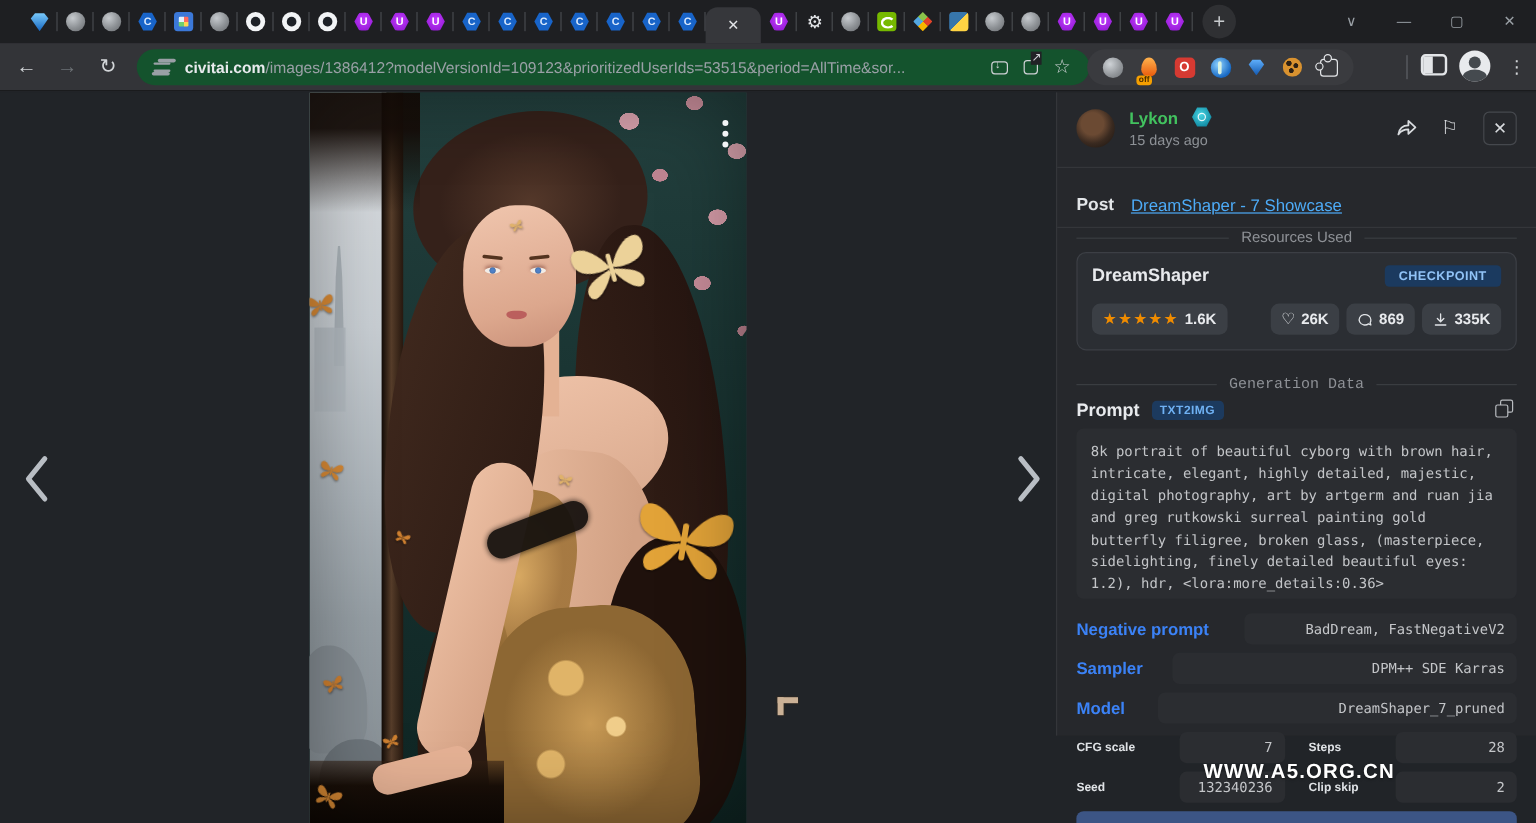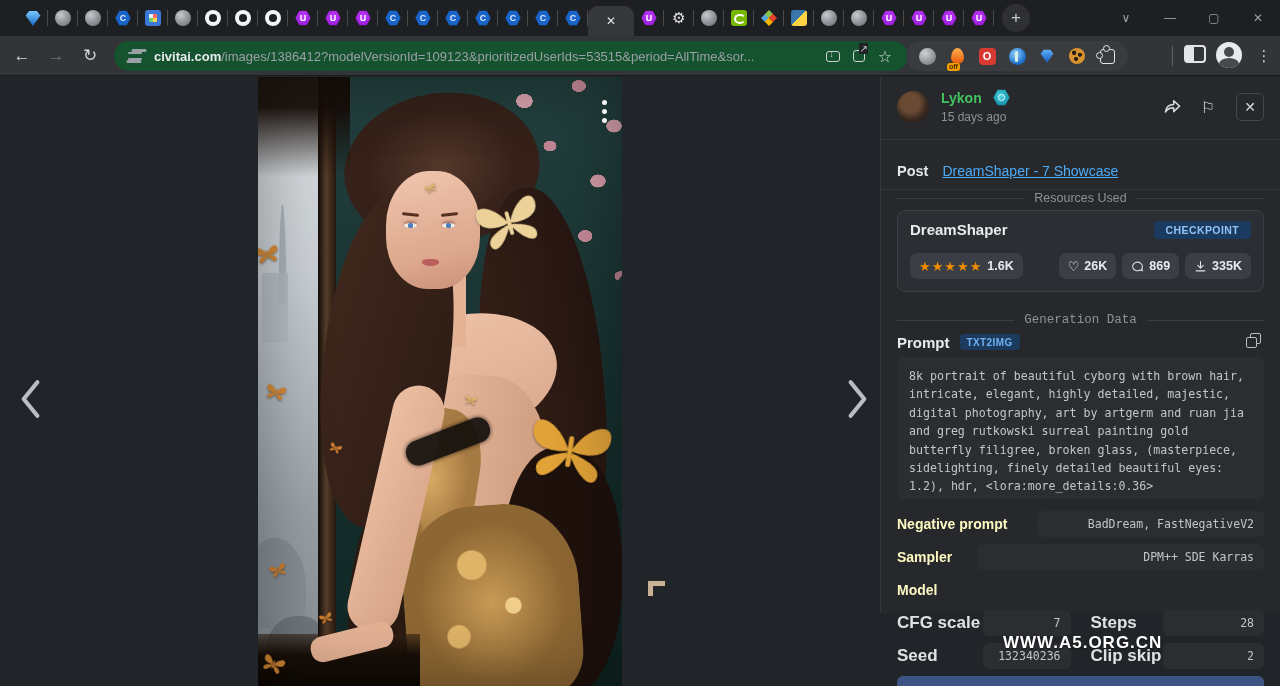--- a/index.html
+++ b/index.html
@@ -156,29 +156,29 @@
   .pill .ht{font-size:13px;font-weight:normal;}
   .res-stats .spacer{flex:1;}
   .promptrow{top:254px;height:22px;display:flex;align-items:center;gap:10px;}
   .prompt-label{font-size:15px;font-weight:bold;color:#e8eaed;}
   .txtbadge{background:#1c3a5e;color:#6fb1f3;font-size:10px;font-weight:bold;letter-spacing:.4px;border-radius:4px;padding:2.5px 7px;cursor:pointer;}
   .copybtn{position:absolute;right:0;top:2px;width:18px;height:18px;background:transparent;border:none;cursor:pointer;}
   .copybtn i{position:absolute;left:4px;top:0;width:11px;height:11px;border:1.6px solid #b9bcc0;border-radius:2px;}
   .copybtn i + i{left:0;top:4px;background:#26282c;}
   .promptbox{top:280px;height:142px;background:#2b2d31;border-radius:6px;padding:10px 12px;font-family:"DejaVu Sans Mono","Liberation Mono",monospace;font-size:11.6px;line-height:18.4px;color:#c3c5c8;overflow:hidden;}
   .frow{height:26px;display:flex;align-items:center;}
-  .frow .flabel{font-size:14px;font-weight:bold;color:#fef9c3;white-space:nowrap;}
+  .frow .flabel{font-size:14px;font-weight:bold;color:#3b82f6;white-space:nowrap;}
   .vbox{flex:1;height:26px;background:#2b2d31;border-radius:6px;display:flex;align-items:center;justify-content:flex-end;padding:0 10px;font-family:"DejaVu Sans Mono","Liberation Mono",monospace;font-size:11.5px;color:#c3c5c8;white-space:nowrap;overflow:hidden;}
   .frow1{top:434px;}  .frow1 .flabel{width:140px;}
   .frow2{top:467px;}  .frow2 .flabel{width:80px;}
   .frow3{top:500px;}  .frow3 .flabel{width:68px;}
   .gridrow{display:flex;gap:20px;}
   .gridrow .cell{flex:1;display:flex;align-items:center;height:26px;}
   .grow1{top:533px;} .grow2{top:566px;}
-  .cell .flabel{font-size:17px;font-weight:bold;color:#dfe2e5;white-space:nowrap;margin-right:10px;}
+  .cell .flabel{font-size:10px;font-weight:bold;color:#dfe2e5;white-space:nowrap;margin-right:10px;}
   .c1 .flabel{width:76px;} .c2 .flabel{width:62px;}
   .bottombtn{position:absolute;left:16px;right:16px;top:599px;height:14px;border-radius:6px 6px 0 0;background:#3c5585;border:none;cursor:pointer;}
   .watermark{position:absolute;left:122px;top:556px;font-size:17px;font-weight:bold;letter-spacing:1px;color:#fff;text-shadow:0 1px 2px rgba(0,0,0,.55);z-index:9;pointer-events:none;}
 </style>
 </head>
 <body>
 
 <svg width="0" height="0" style="position:absolute">
   <symbol id="bf" viewBox="0 0 32 24">
     <path d="M15.5 12 C11 3 3 1 3.5 7.5 C4 13 11 13.5 15 12.5 Z"></path>
@@ -516,20 +516,21 @@
       <div class="sb-pad frow frow1">
         <span class="flabel">Negative prompt</span>
         <span class="vbox">BadDream, FastNegativeV2</span>
       </div>
       <div class="sb-pad frow frow2">
         <span class="flabel">Sampler</span>
         <span class="vbox">DPM++ SDE Karras</span>
       </div>
       <div class="sb-pad frow frow3">
         <span class="flabel">Model</span>
+        <span class="vbox">DreamShaper_7_pruned</span>
       </div>
 
       <div class="sb-pad gridrow grow1">
         <span class="cell c1">
             <span class="flabel">CFG scale</span>
             <span class="vbox">7</span>
           </span>
         <span class="cell c2">
             <span class="flabel">Steps</span>
             <span class="vbox">28</span>

